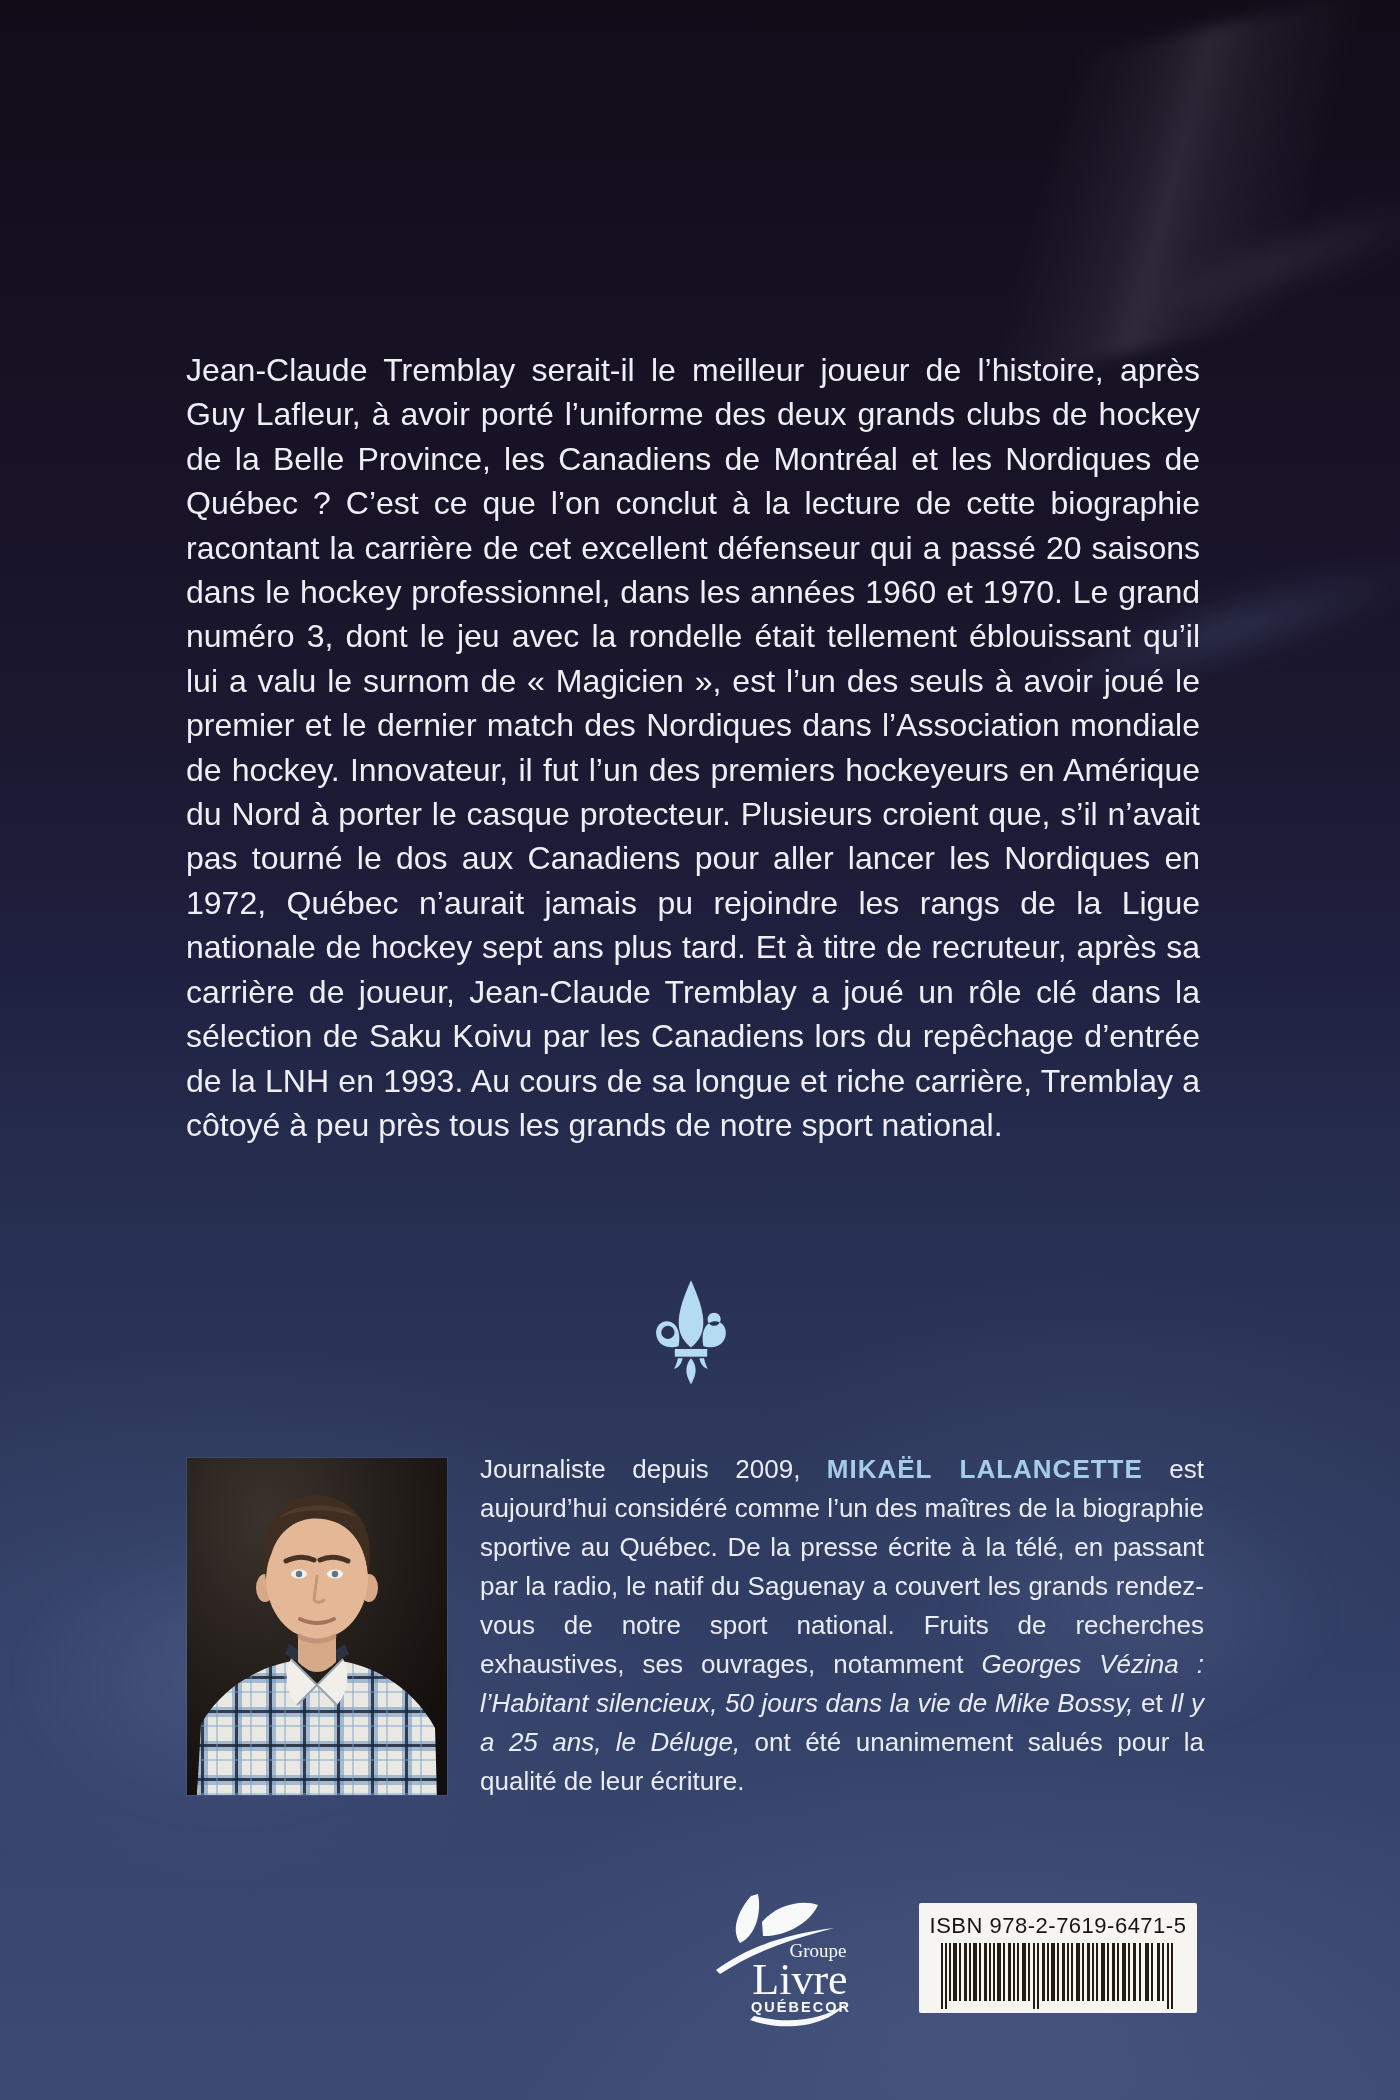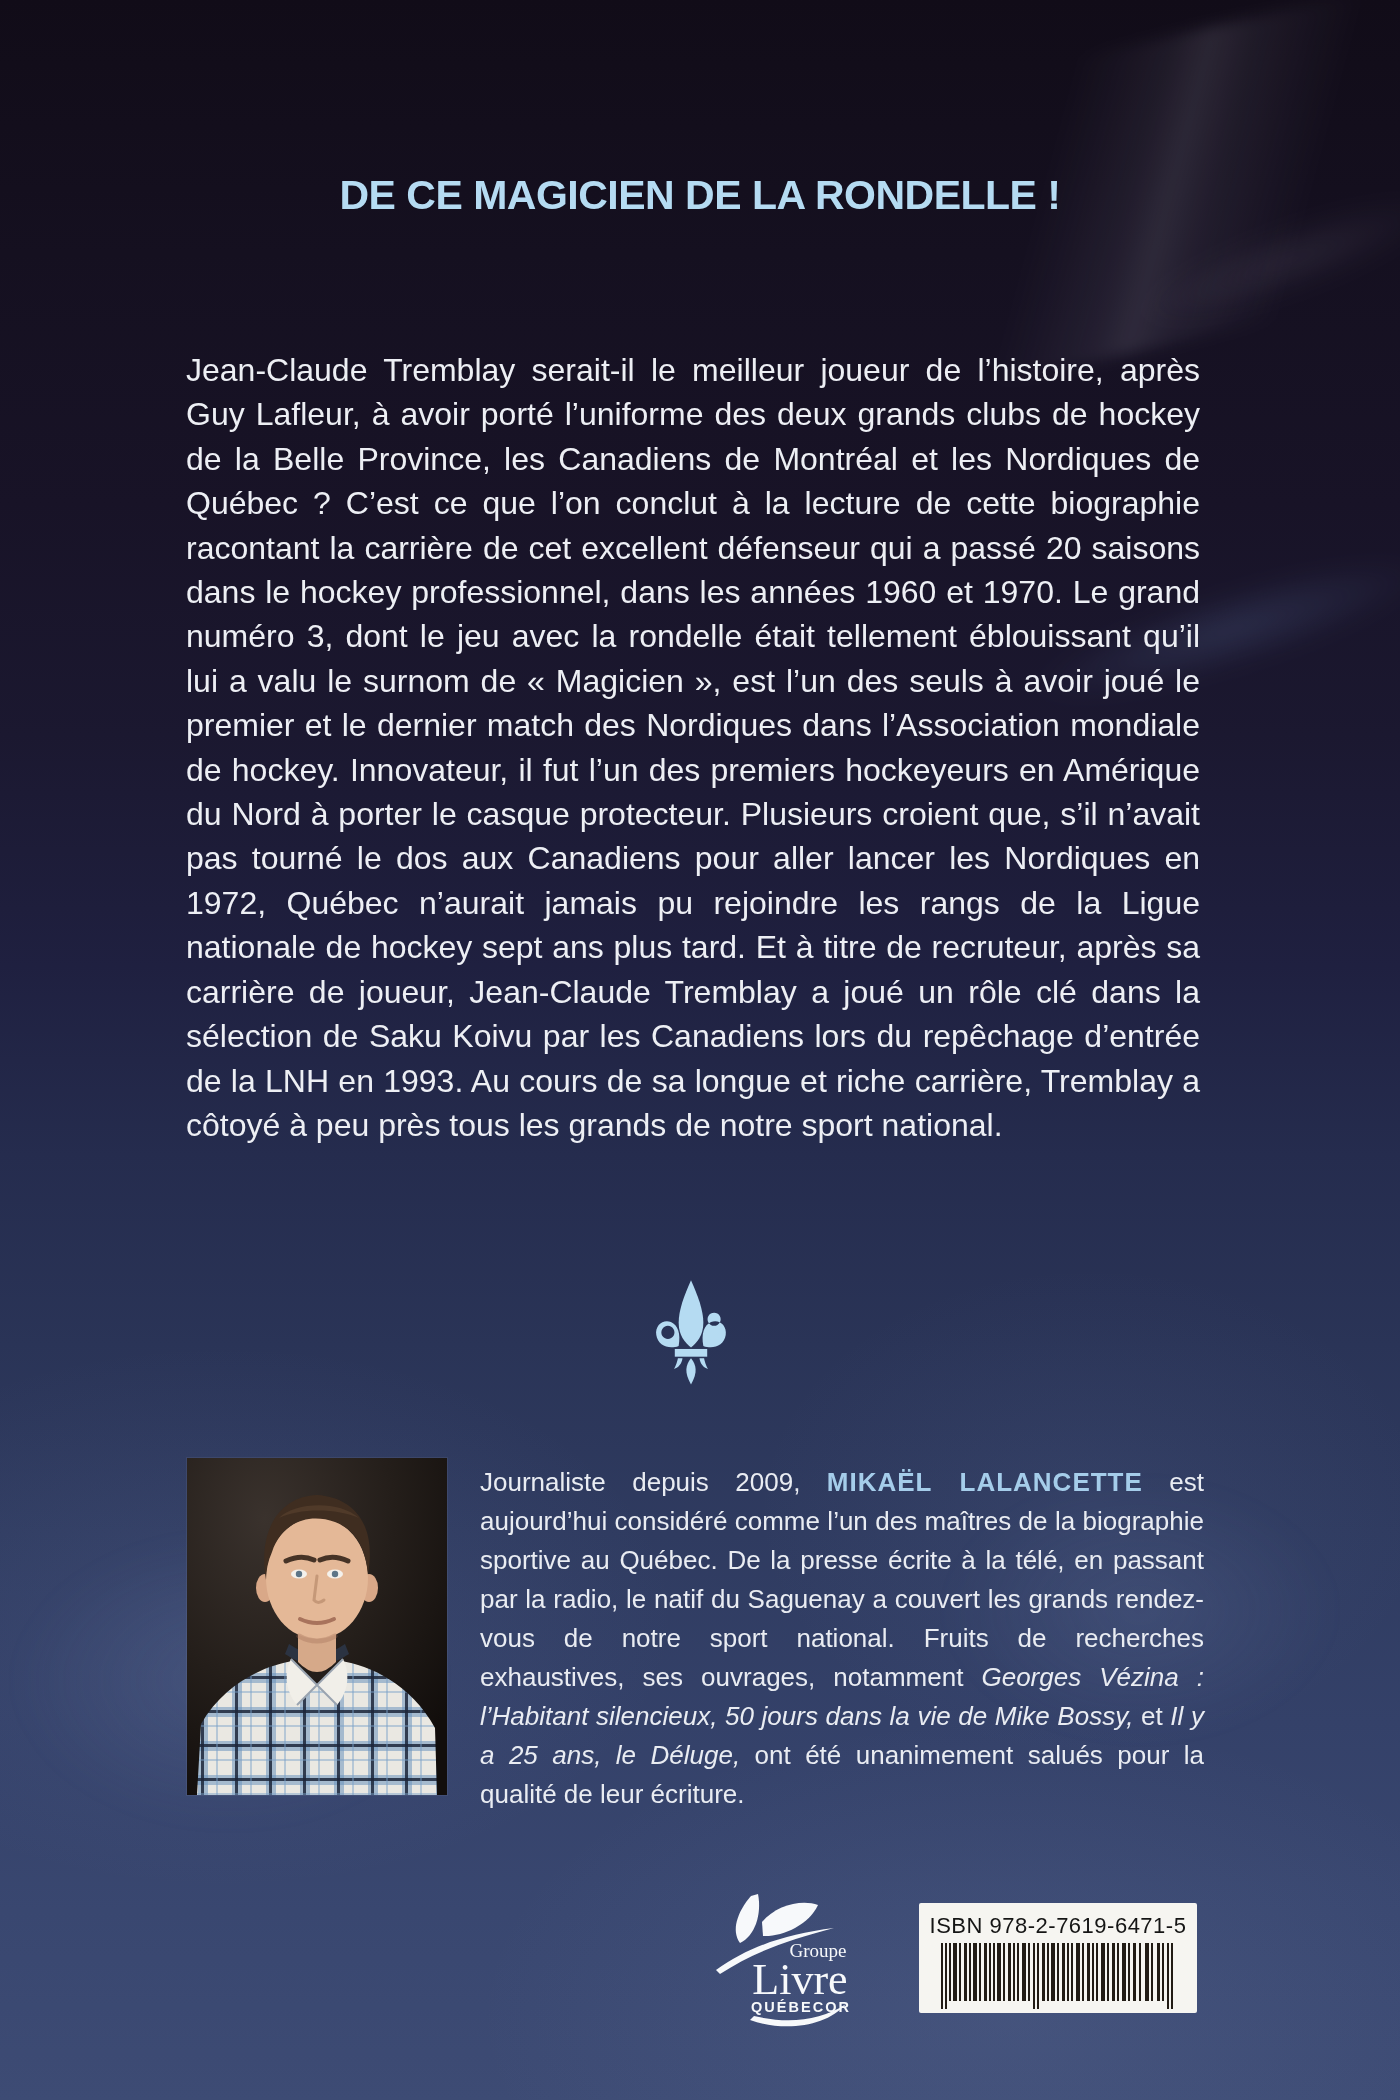--- a/index.html
+++ b/index.html
@@ -64,21 +64,20 @@
 
   .author-photo{
     position:absolute;left:187px;top:1458px;width:260px;height:337px;
     box-shadow:0 0 0 1px rgba(255,255,255,0.06);
   }
   .author-bio{
     position:absolute;left:480px;top:1450px;width:724px;
     color:#e9ecf2;
     font-size:26px;line-height:39px;
     text-align:justify;
-    margin-top:13px;
   }
   .bio-normal{}
   .bio-name{font-weight:bold;color:#a5cdea;letter-spacing:1px;}
   .bio-italic{font-style:italic;}
 
   .logo-wrap{position:absolute;left:714px;top:1886px;width:148px;height:152px;}
   .logo-wrap text{fill:#f7f9fb;}
   .logo-groupe{font-family:"Liberation Serif",serif;font-size:19px;}
   .logo-livre{font-family:"Liberation Serif",serif;font-size:44px;}
   .logo-quebecor{font-family:"Liberation Sans",sans-serif;font-size:14.5px;font-weight:bold;letter-spacing:2px;}
@@ -96,21 +95,20 @@
 
 <div class="cover">
 
   <div class="streak streak-a"></div>
   <div class="streak streak-c"></div>
   <div class="streak streak-b"></div>
   <div class="streak smoke-a"></div>
   <div class="streak smoke-b"></div>
 
   <div class="headline">
-    <div>DE CE MAGICIEN DE LA RONDELLE !</div>
   </div>
 
   <div class="synopsis">Jean-Claude Tremblay serait-il le meilleur joueur de l’histoire, après Guy Lafleur, à avoir porté l’uniforme des deux grands clubs de hockey de la Belle Province, les Canadiens de Montréal et les Nordiques de Québec ? C’est ce que l’on conclut à la lecture de cette biographie racontant la carrière de cet excellent défenseur qui a passé 20 saisons dans le hockey professionnel, dans les années 1960 et 1970. Le grand numéro 3, dont le jeu avec la rondelle était tellement éblouissant qu’il lui a valu le surnom de « Magicien », est l’un des seuls à avoir joué le premier et le dernier match des Nordiques dans l’Association mondiale de hockey. Innovateur, il fut l’un des premiers hockeyeurs en Amérique du Nord à porter le casque protecteur. Plusieurs croient que, s’il n’avait pas tourné le dos aux Canadiens pour aller lancer les Nordiques en 1972, Québec n’aurait jamais pu rejoindre les rangs de la Ligue nationale de hockey sept ans plus tard. Et à titre de recruteur, après sa carrière de joueur, Jean-Claude Tremblay a joué un rôle clé dans la sélection de Saku Koivu par les Canadiens lors du repêchage d’entrée de la LNH en 1993. Au cours de sa longue et riche carrière, Tremblay a côtoyé à peu près tous les grands de notre sport national.</div>
 
   <div class="fleur-wrap">
     <svg width="78" height="108" viewBox="0 0 100 140" aria-hidden="true">
       <g fill="#b5dbf2" fill-rule="evenodd">
         <path d="M50 3 C41 23 34 42 34 58 C34 74 42 84 50 90 C58 84 66 74 66 58 C66 42 59 23 50 3 Z"></path>
         <path d="M34 88 C22 93 7 88 5 74 C3 61 14 53 24 57 C33 61 37 72 34 88 Z M20 62 a8.5 8.5 0 1 0 0.1 0 Z"></path>
         <path d="M66 88 C78 93 93 88 95 74 C97 61 86 53 76 57 C67 61 63 72 66 88 Z M80 62 a8.5 8.5 0 1 0 -0.1 0 Z"></path>

